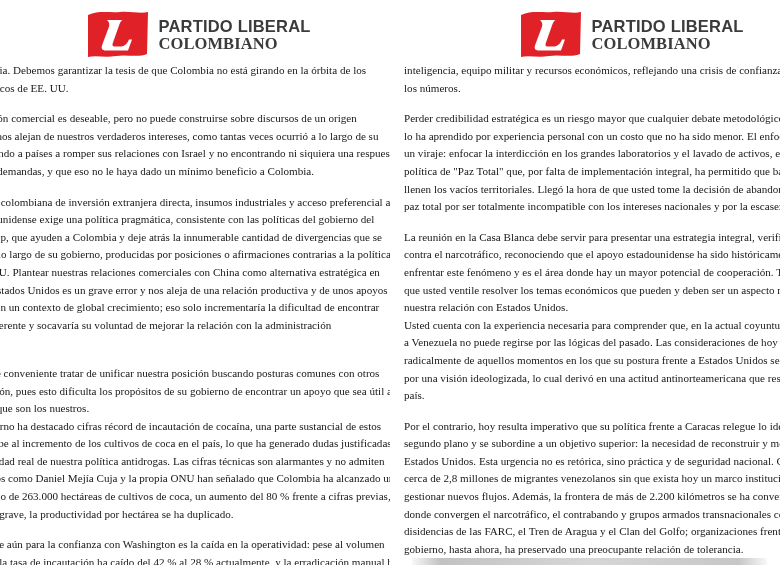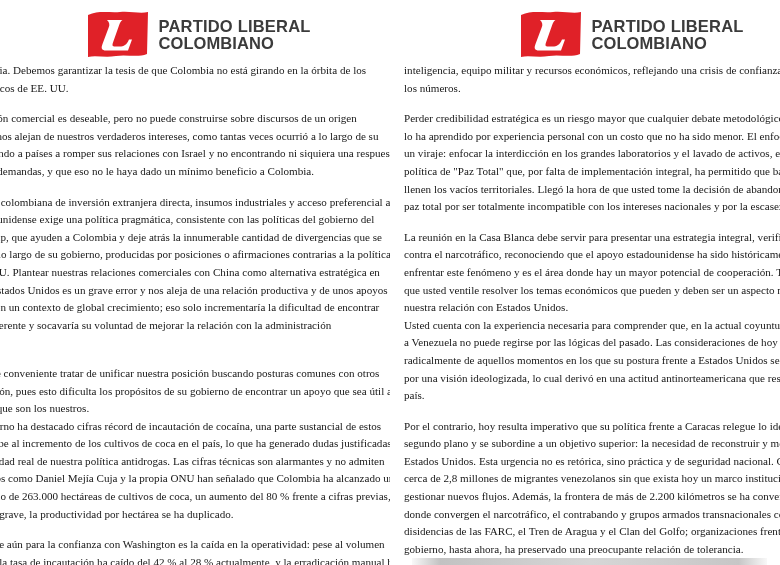--- a/index.html
+++ b/index.html
@@ -79,21 +79,21 @@
     display: flex;
     flex-direction: column;
     line-height: 1.04;
     font-family: "Liberation Sans", "DejaVu Sans", sans-serif;
     font-weight: 700;
     font-size: 16.5px;
     letter-spacing: 0.2px;
     color: #3b3b3b;
     white-space: nowrap;
   }
-  .logo-text .ln2 { letter-spacing: 0.1px; }
+  .logo-text .ln2 { letter-spacing: 0.1px; font-family: Liberation Serif, serif; }
 
   
   .body-text {
     padding: 0 0 0 0;
     font-size: 11.1px;
     line-height: 17.6px;
     text-align: left;
     color: #171717;
   }
   .body-text p {

